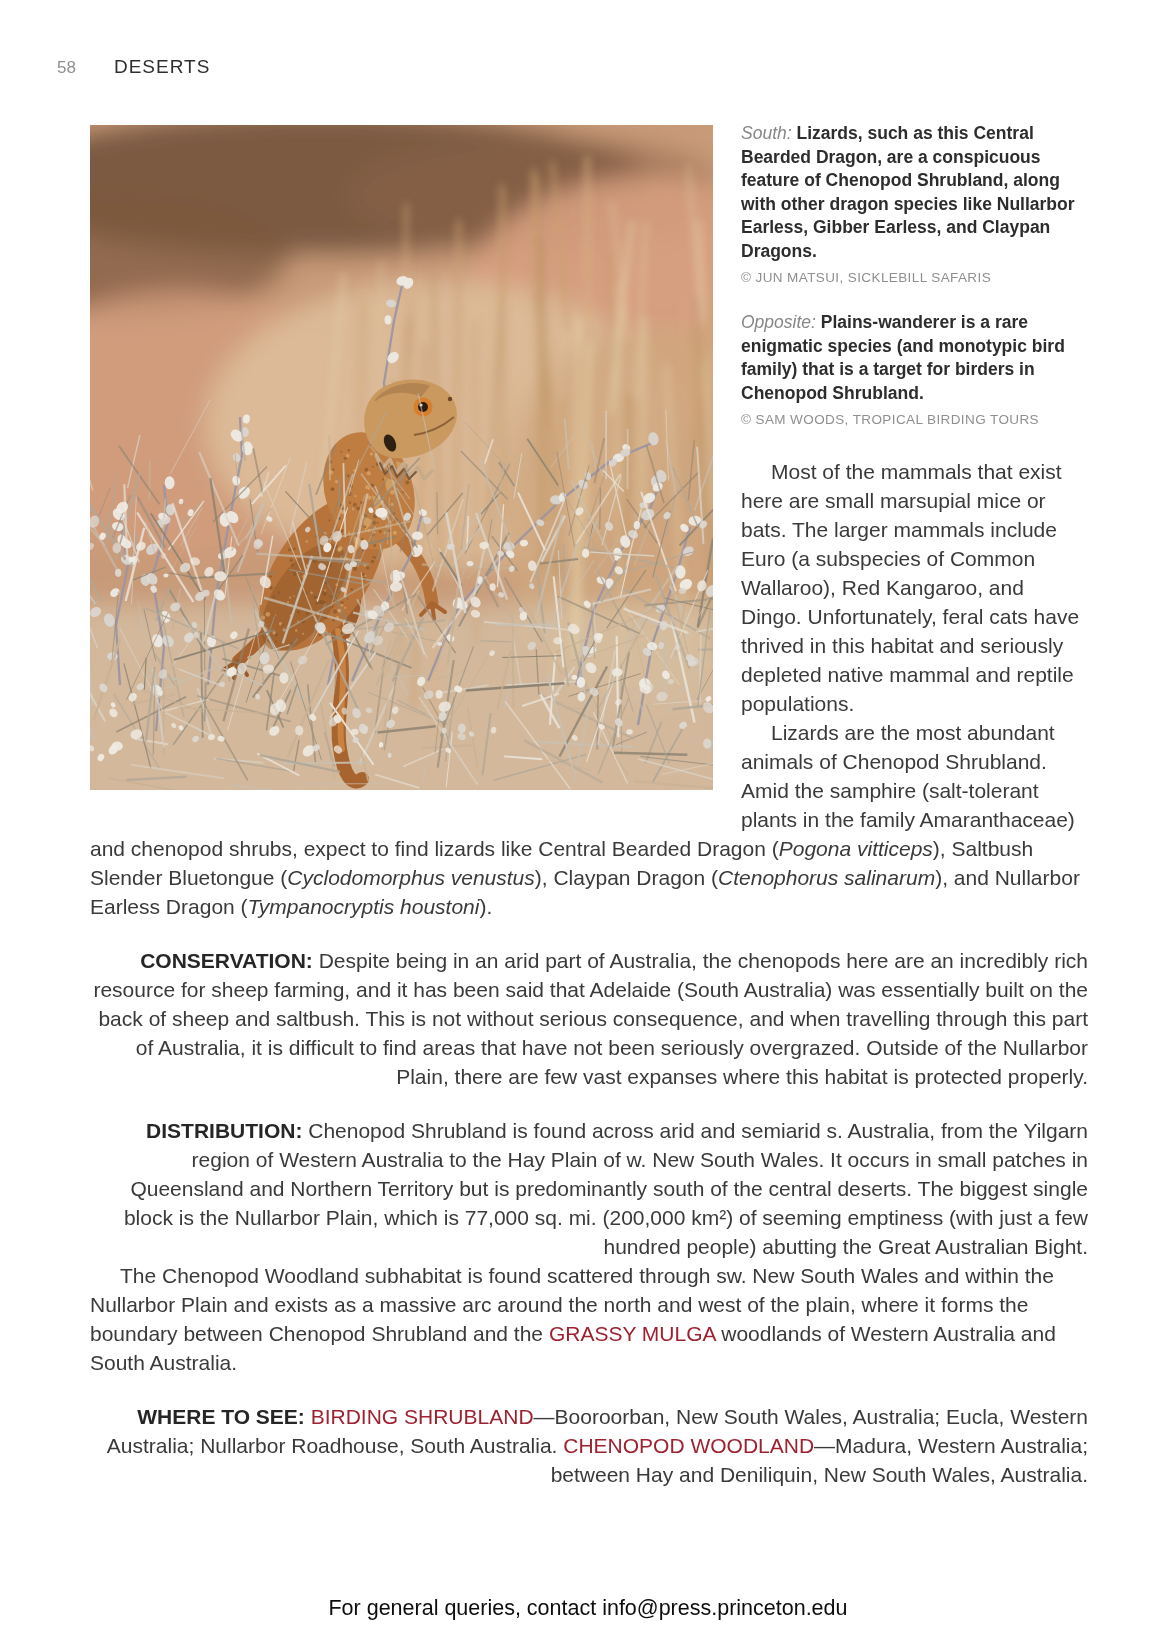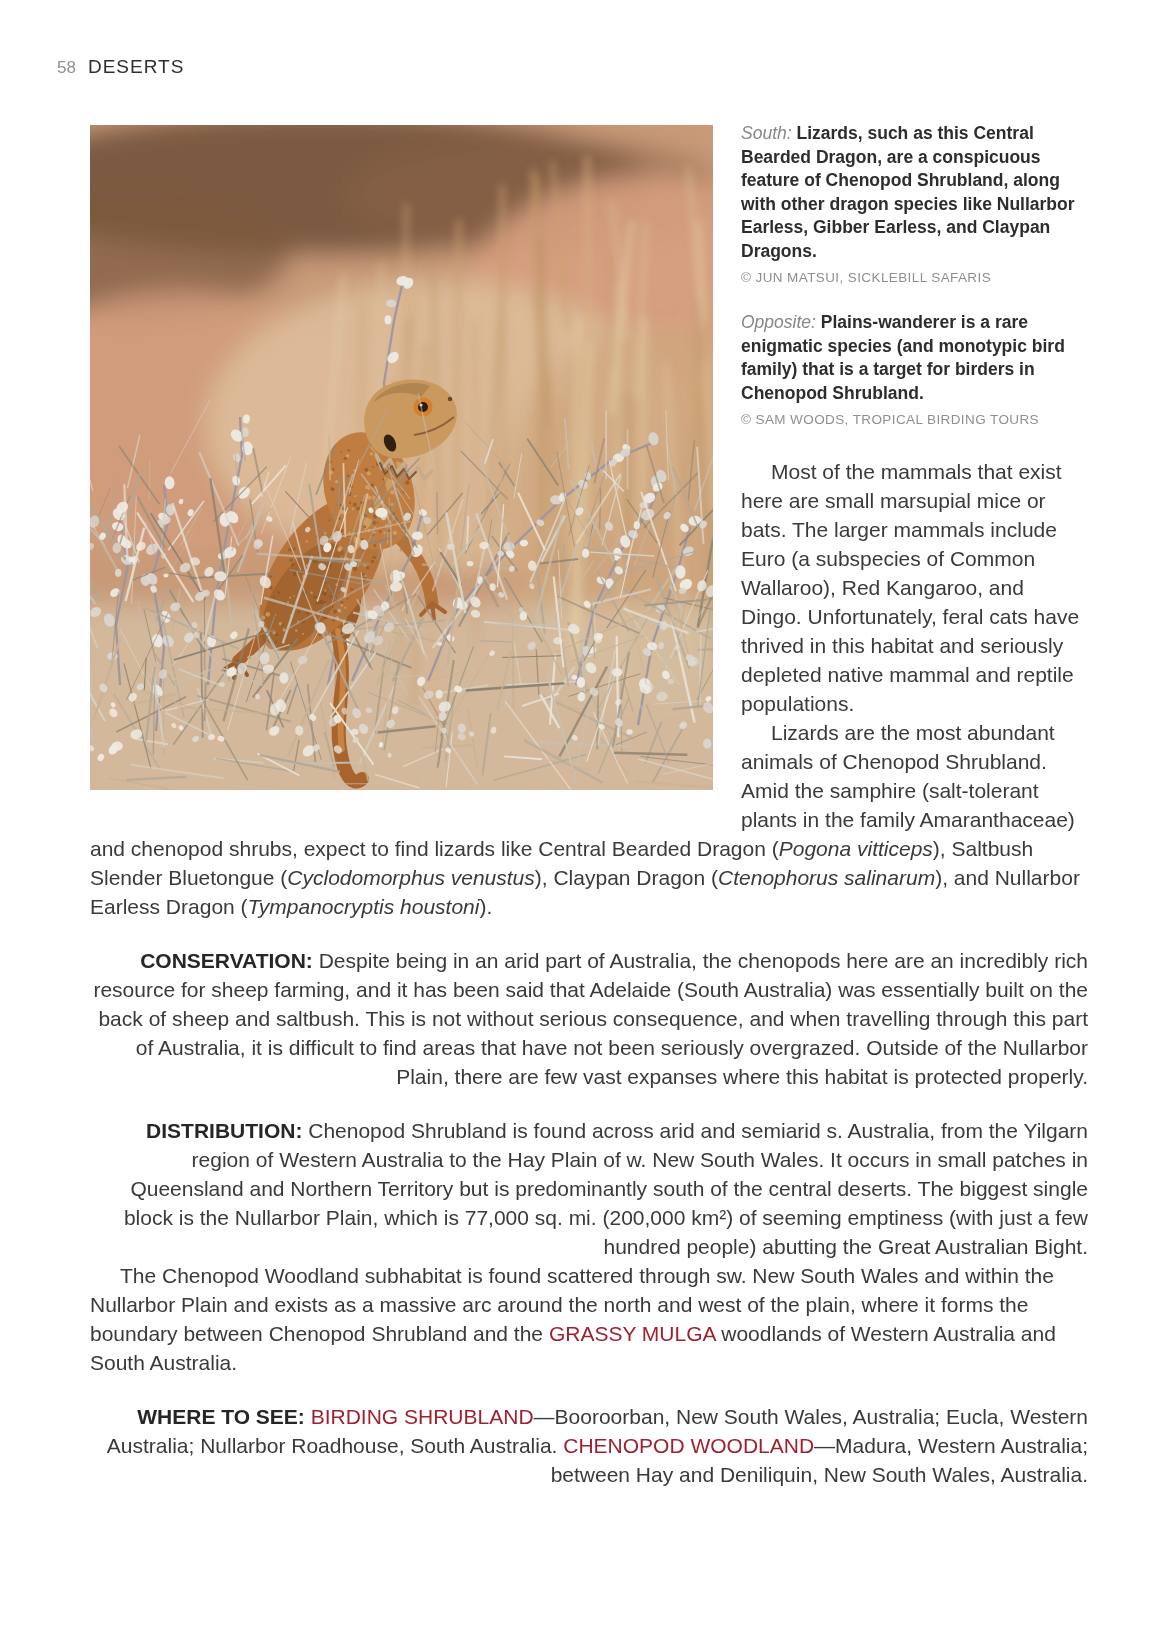--- a/index.html
+++ b/index.html
@@ -2,21 +2,21 @@
 <html style="--accent: #9e2130;"><head>
 <meta charset="utf-8">
 <style>
   html,body{margin:0;padding:0;background:#ffffff;}
   .page{
     position:relative;width:1176px;height:1650px;overflow:hidden;background:#fff;
     font-family:"Liberation Sans","DejaVu Sans",sans-serif;color:#3a3a3a;
   }
   
   .runhead{position:absolute;left:57px;top:56px;white-space:nowrap;}
-  .pagenum{font-size:17px;color:#8f8f8f;}
+  .pagenum{font-size:17px;color:#8f8f8f;margin-right:26px;}
   .section{font-size:19px;color:#2e2e2e;letter-spacing:1px;margin-left:12px;}
   
   .copyright{
     position:absolute;left:234px;top:16px;width:668px;
     font-size:20px;line-height:26.5px;color:#161616;
   }
   
   .content{position:absolute;left:90px;top:122px;width:998px;display:flow-root;}
   .photo{
     float:left;width:623px;height:665px;margin:3px 28px 26px 0;padding:0;
@@ -1011,13 +1011,14 @@
     <div class="credit">© SAM WOODS, TROPICAL BIRDING TOURS</div>
 
     <p class="indent first-body">Most of the mammals that exist here are small marsupial mice or bats. The larger mammals include Euro (a subspecies of Common Wallaroo), Red Kangaroo, and Dingo. Unfortunately, feral cats have thrived in this habitat and seriously depleted native mammal and reptile populations.</p>
     <p class="indent"><span>Lizards are the most abundant animals of Chenopod Shrubland. Amid the samphire (salt-tolerant plants in the family Amaranthaceae) and chenopod shrubs, expect to find lizards like Central Bearded Dragon (</span><span class="s-i">Pogona vitticeps</span><span>), Saltbush Slender Bluetongue (</span><span class="s-i">Cyclodomorphus venustus</span><span>), Claypan Dragon (</span><span class="s-i">Ctenophorus salinarum</span><span>), and Nullarbor Earless Dragon (</span><span class="s-i">Tympanocryptis houstoni</span><span>).</span></p>
     <p class="section-para"><span class="s-b">CONSERVATION: </span><span>Despite being in an arid part of Australia, the chenopods here are an incredibly rich resource for sheep farming, and it has been said that Adelaide (South Australia) was essentially built on the back of sheep and saltbush. This is not without serious consequence, and when travelling through this part of Australia, it is difficult to find areas that have not been seriously overgrazed. Outside of the Nullarbor Plain, there are few vast expanses where this habitat is protected properly.</span></p>
     <p class="section-para"><span class="s-b">DISTRIBUTION: </span><span>Chenopod Shrubland is found across arid and semiarid s. Australia, from the Yilgarn region of Western Australia to the Hay Plain of w. New South Wales. It occurs in small patches in Queensland and Northern Territory but is predominantly south of the central deserts. The biggest single block is the Nullarbor Plain, which is 77,000 sq. mi. (200,000 km²) of seeming emptiness (with just a few hundred people) abutting the Great Australian Bight.</span></p>
     <p class="indent"><span>The Chenopod Woodland subhabitat is found scattered through sw. New South Wales and within the Nullarbor Plain and exists as a massive arc around the north and west of the plain, where it forms the boundary between Chenopod Shrubland and the </span><span class="s-r">GRASSY MULGA</span><span> woodlands of Western Australia and South Australia.</span></p>
     <p class="section-para"><span class="s-b">WHERE TO SEE: </span><span class="s-r">BIRDING SHRUBLAND</span><span>—Booroorban, New South Wales, Australia; Eucla, Western Australia; Nullarbor Roadhouse, South Australia. </span><span class="s-r">CHENOPOD WOODLAND</span><span>—Madura, Western Australia; between Hay and Deniliquin, New South Wales, Australia.</span></p>
   </div>
 
+  <div class="footer">For general queries, contact info@press.princeton.edu</div>
 </div>
 
 </body></html>

